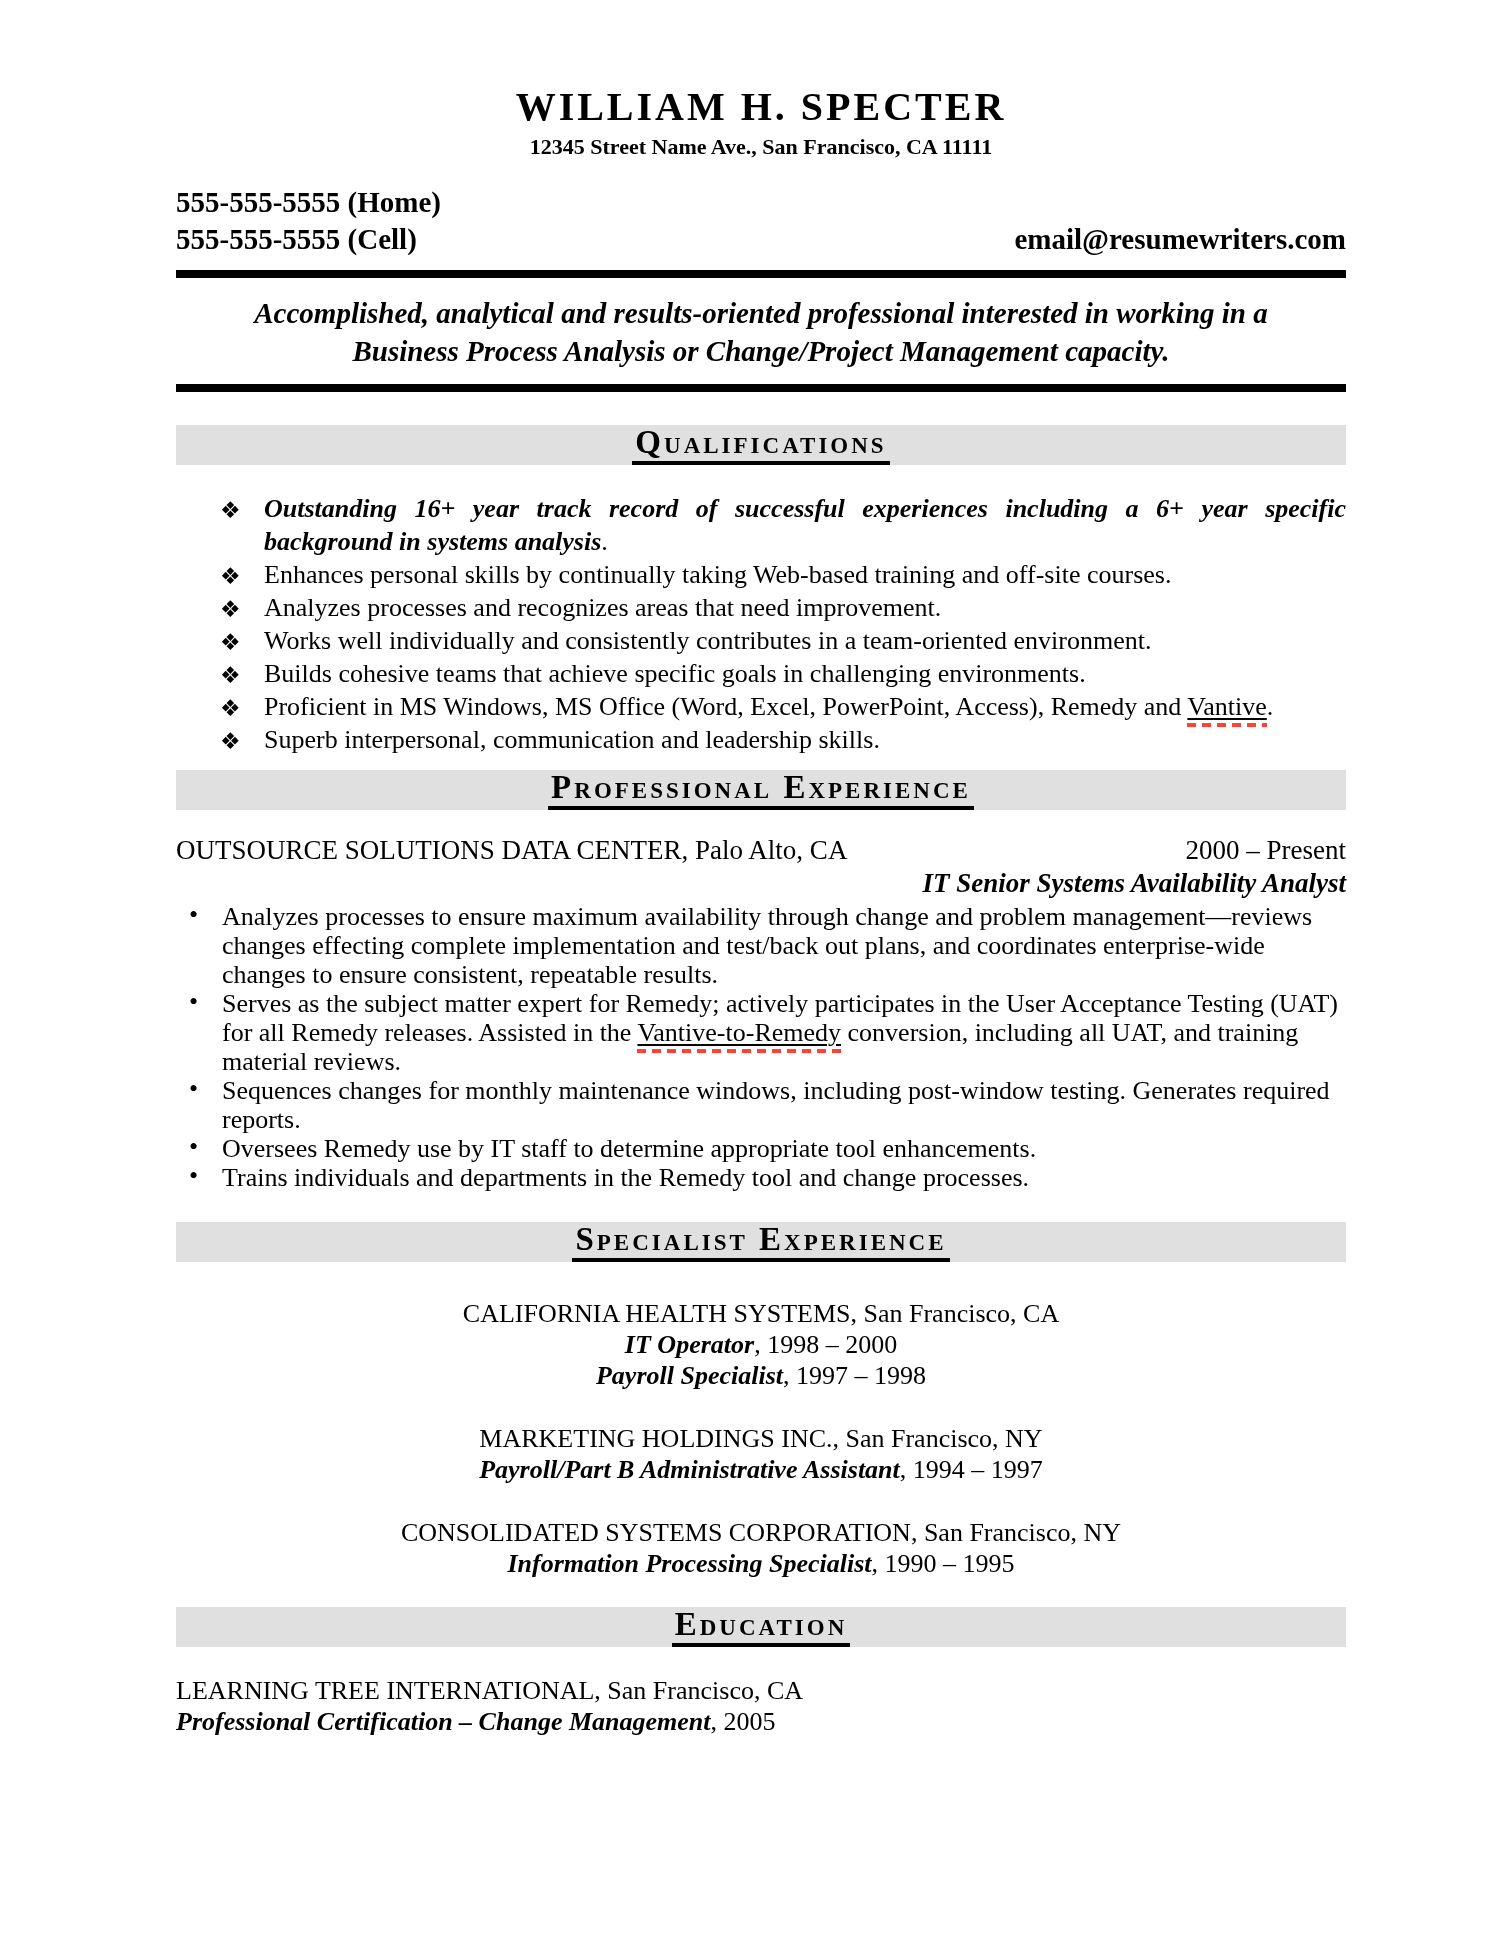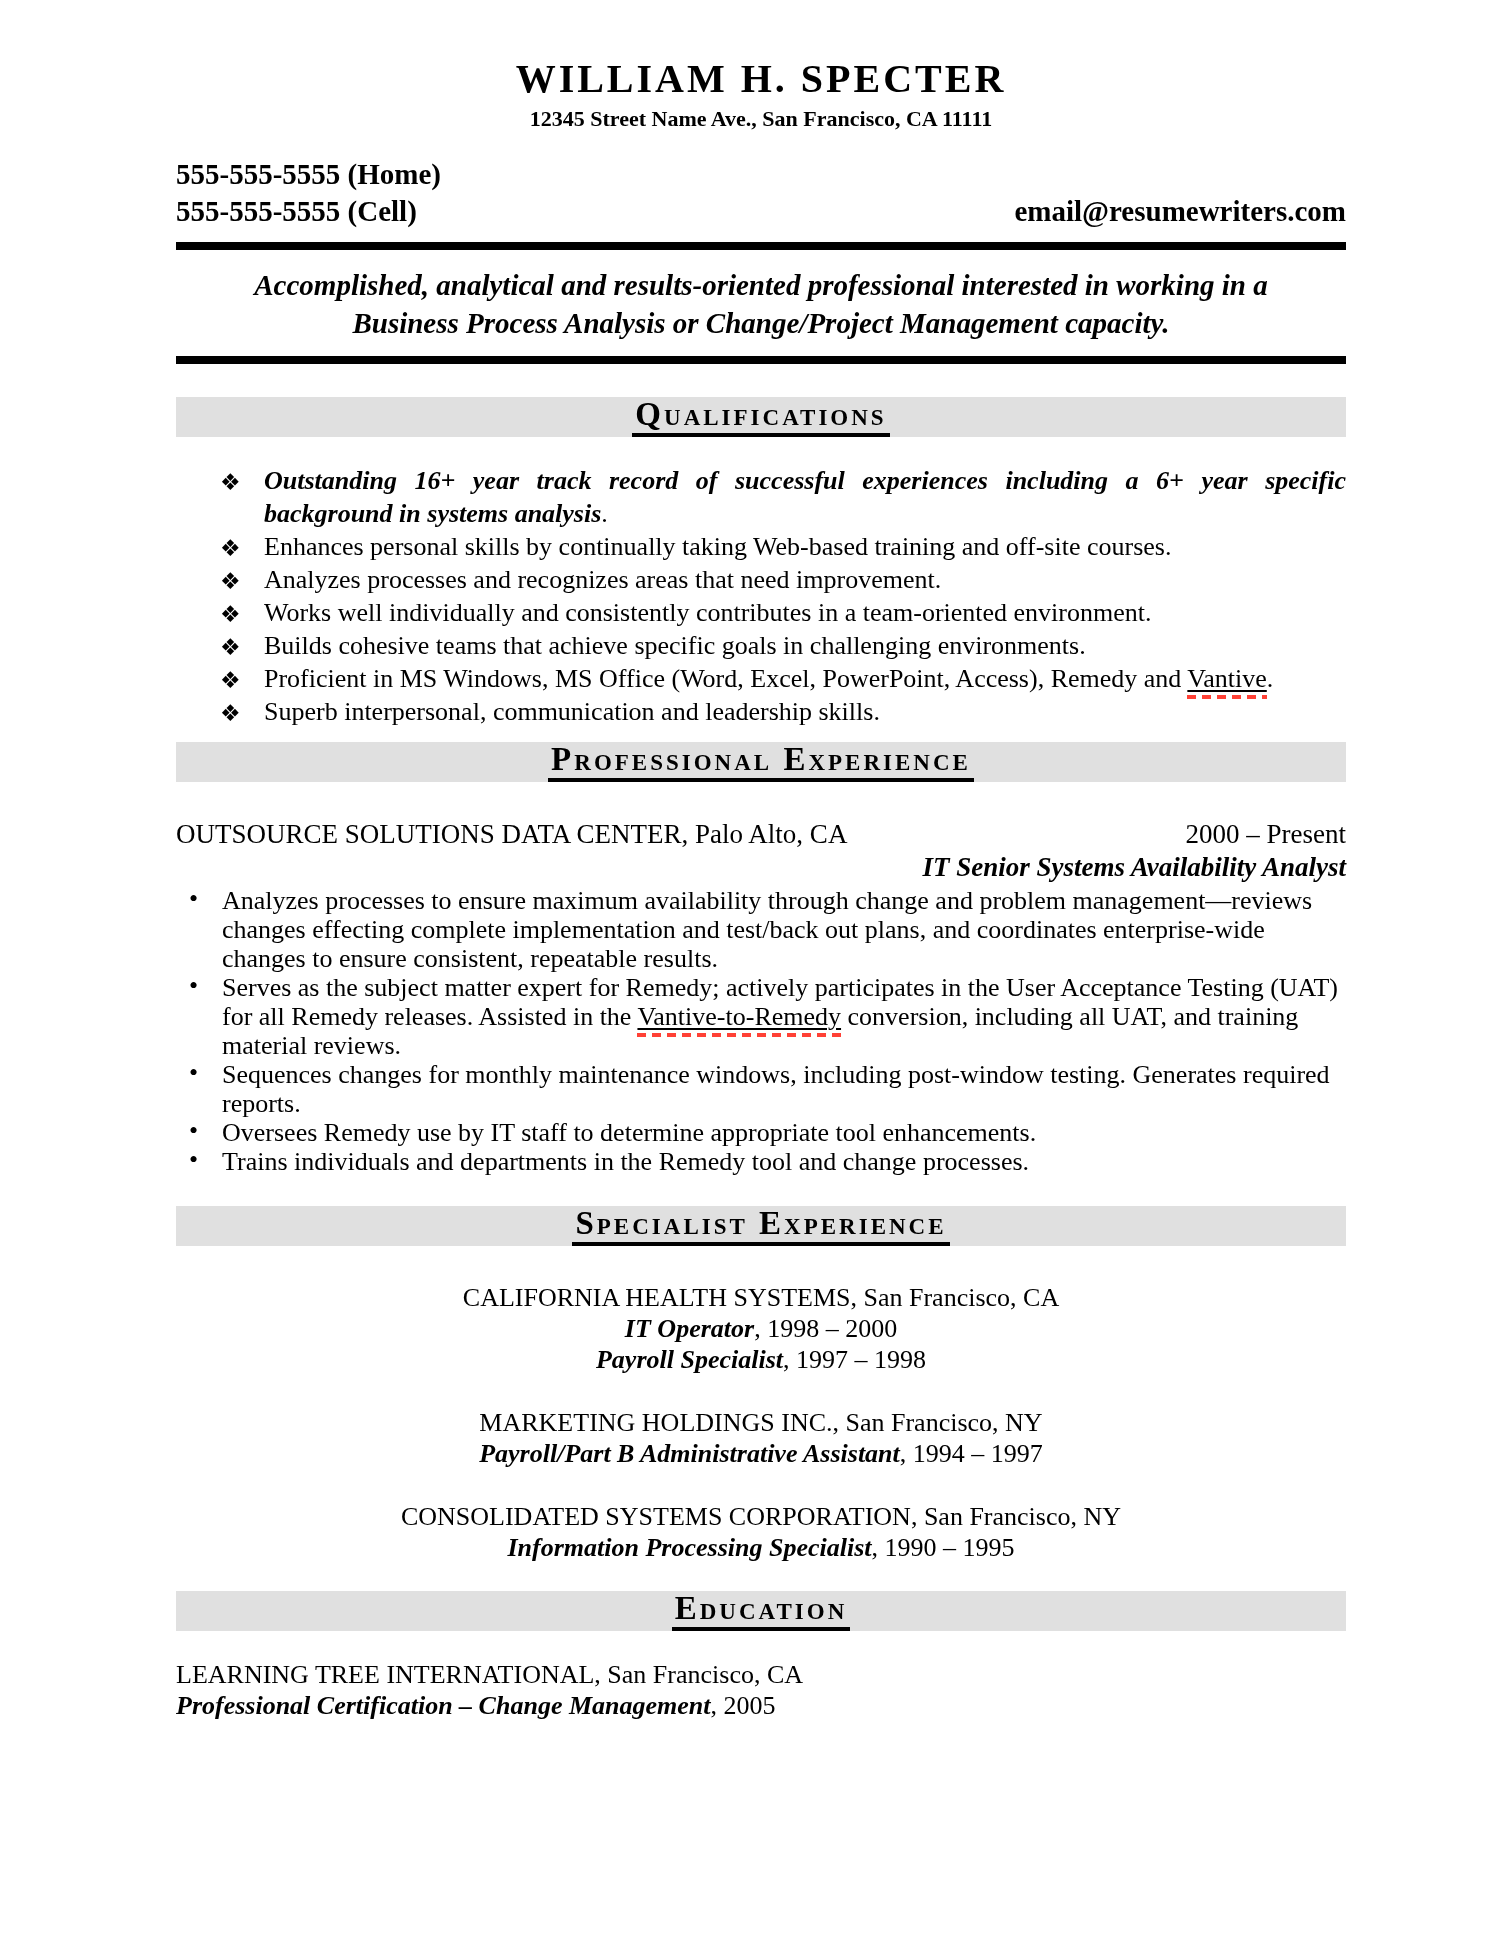--- a/index.html
+++ b/index.html
@@ -10,21 +10,21 @@
   body {
     width: 1492px;
     height: 1934px;
     font-family: "Liberation Serif", "DejaVu Serif", serif;
     color: var(--text-color, #000000);
   }
   .page {
     box-sizing: border-box;
     width: 1492px;
     height: 1934px;
-    padding: 56px 146px 0 176px;
+    padding: 84px 146px 0 176px;
     background: var(--page-bg, #ffffff);
     overflow: hidden;
   }
   .name {
     text-align: center;
     font-weight: bold;
     font-size: 40px;
     line-height: 46px;
     letter-spacing: 3px;
   }
@@ -96,21 +96,21 @@
   }
   ul.quals .marker {
     position: absolute;
     left: 44px;
     top: 2px;
     font-size: 23px;
     font-family: "DejaVu Sans", sans-serif;
     text-align: left;
   }
   .xp-head {
-    margin-top: 36px;
+    margin-top: 24px;
     display: flex;
     justify-content: space-between;
     font-size: 27px;
     line-height: 33px;
   }
   .xp-title {
     font-size: 27px;
     line-height: 33px;
   }
   ul.xp-list { margin-top: 2px; }

